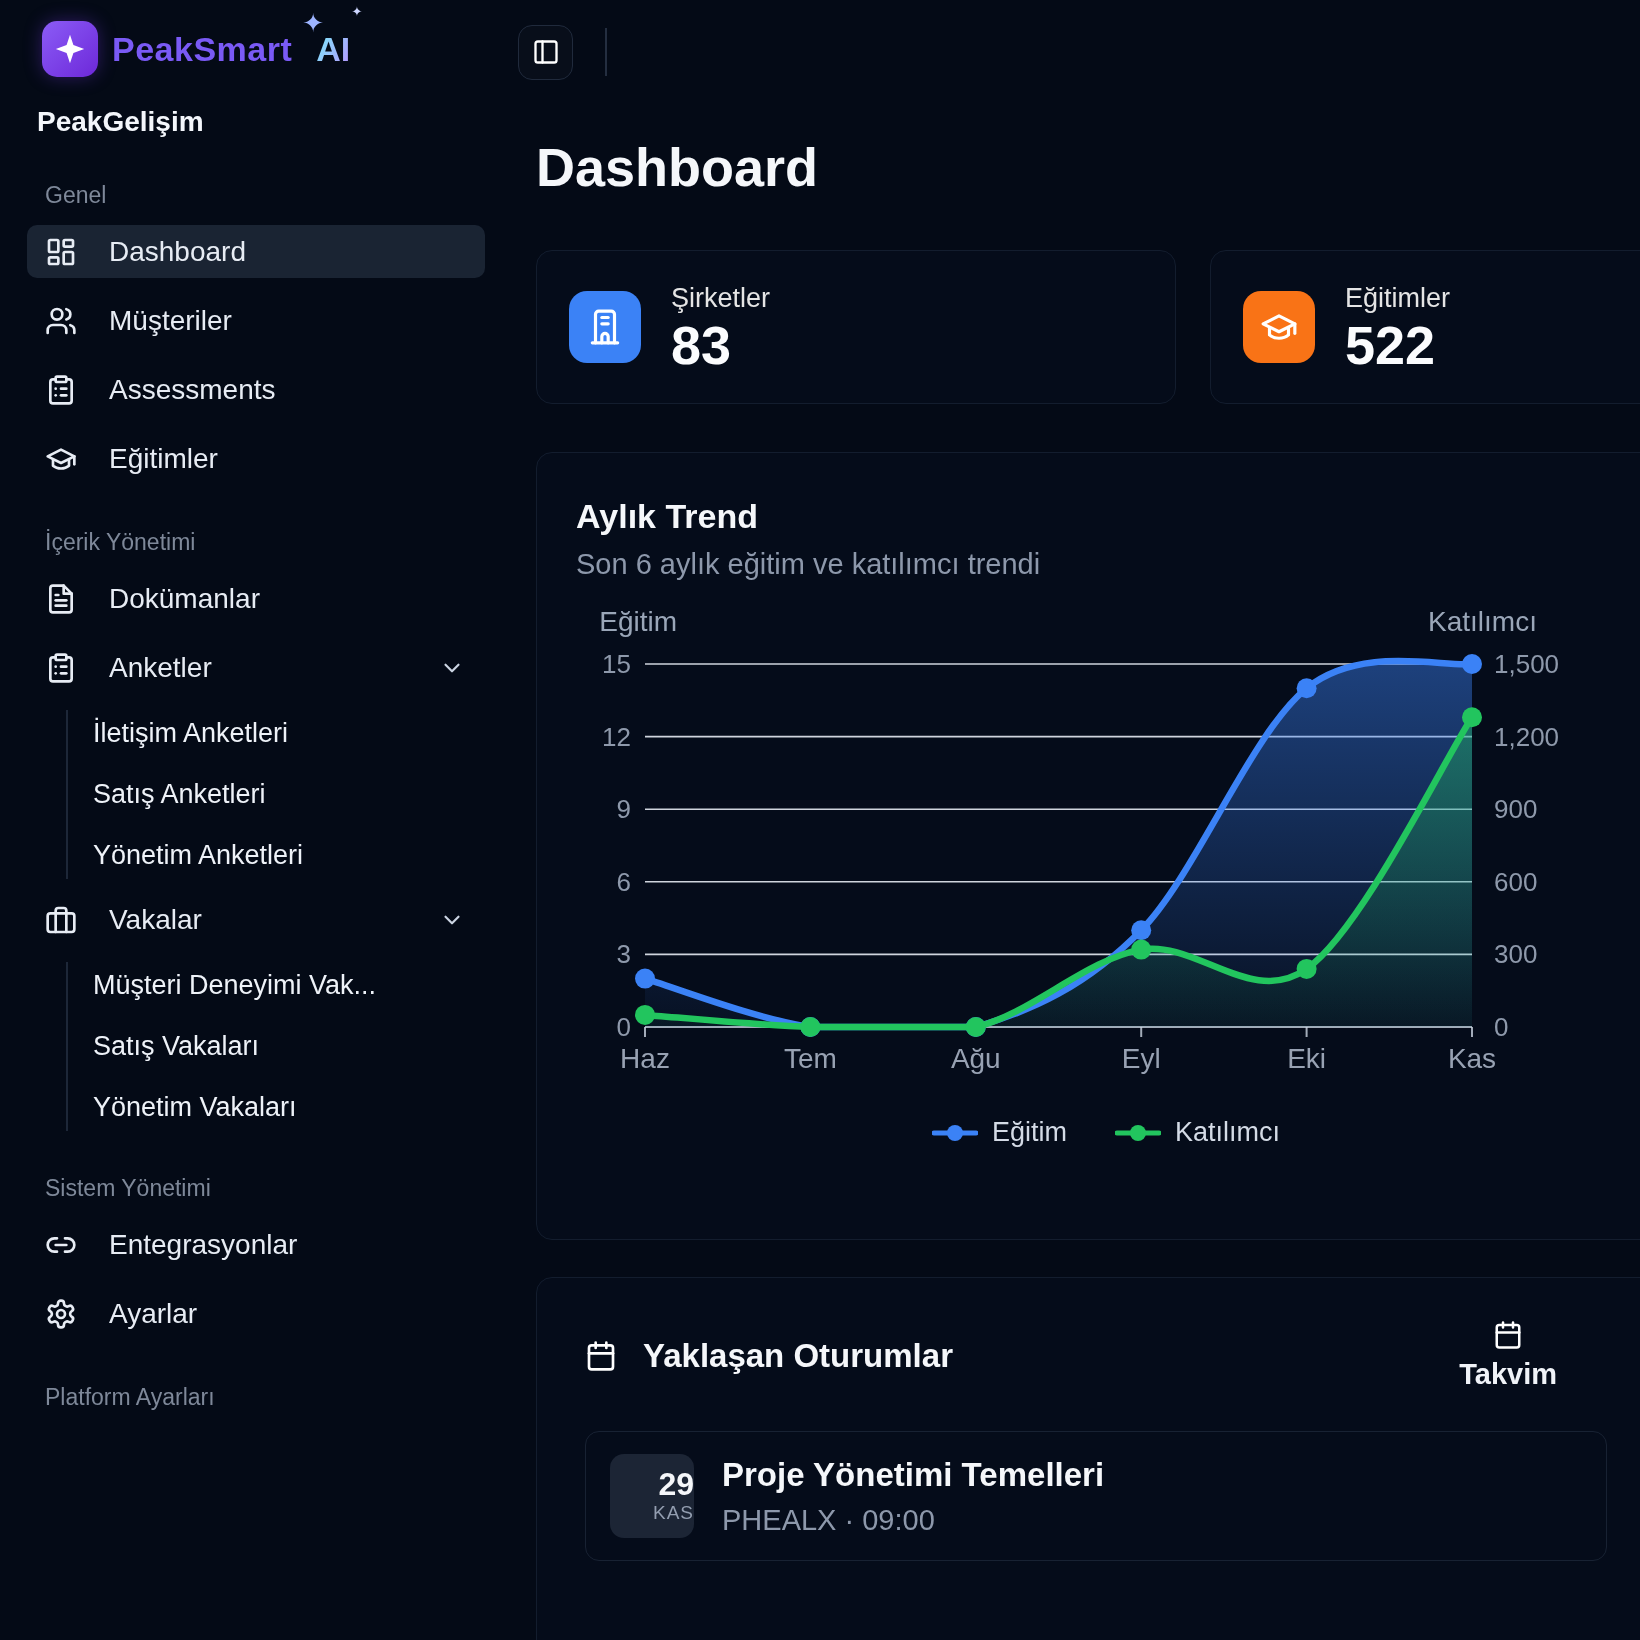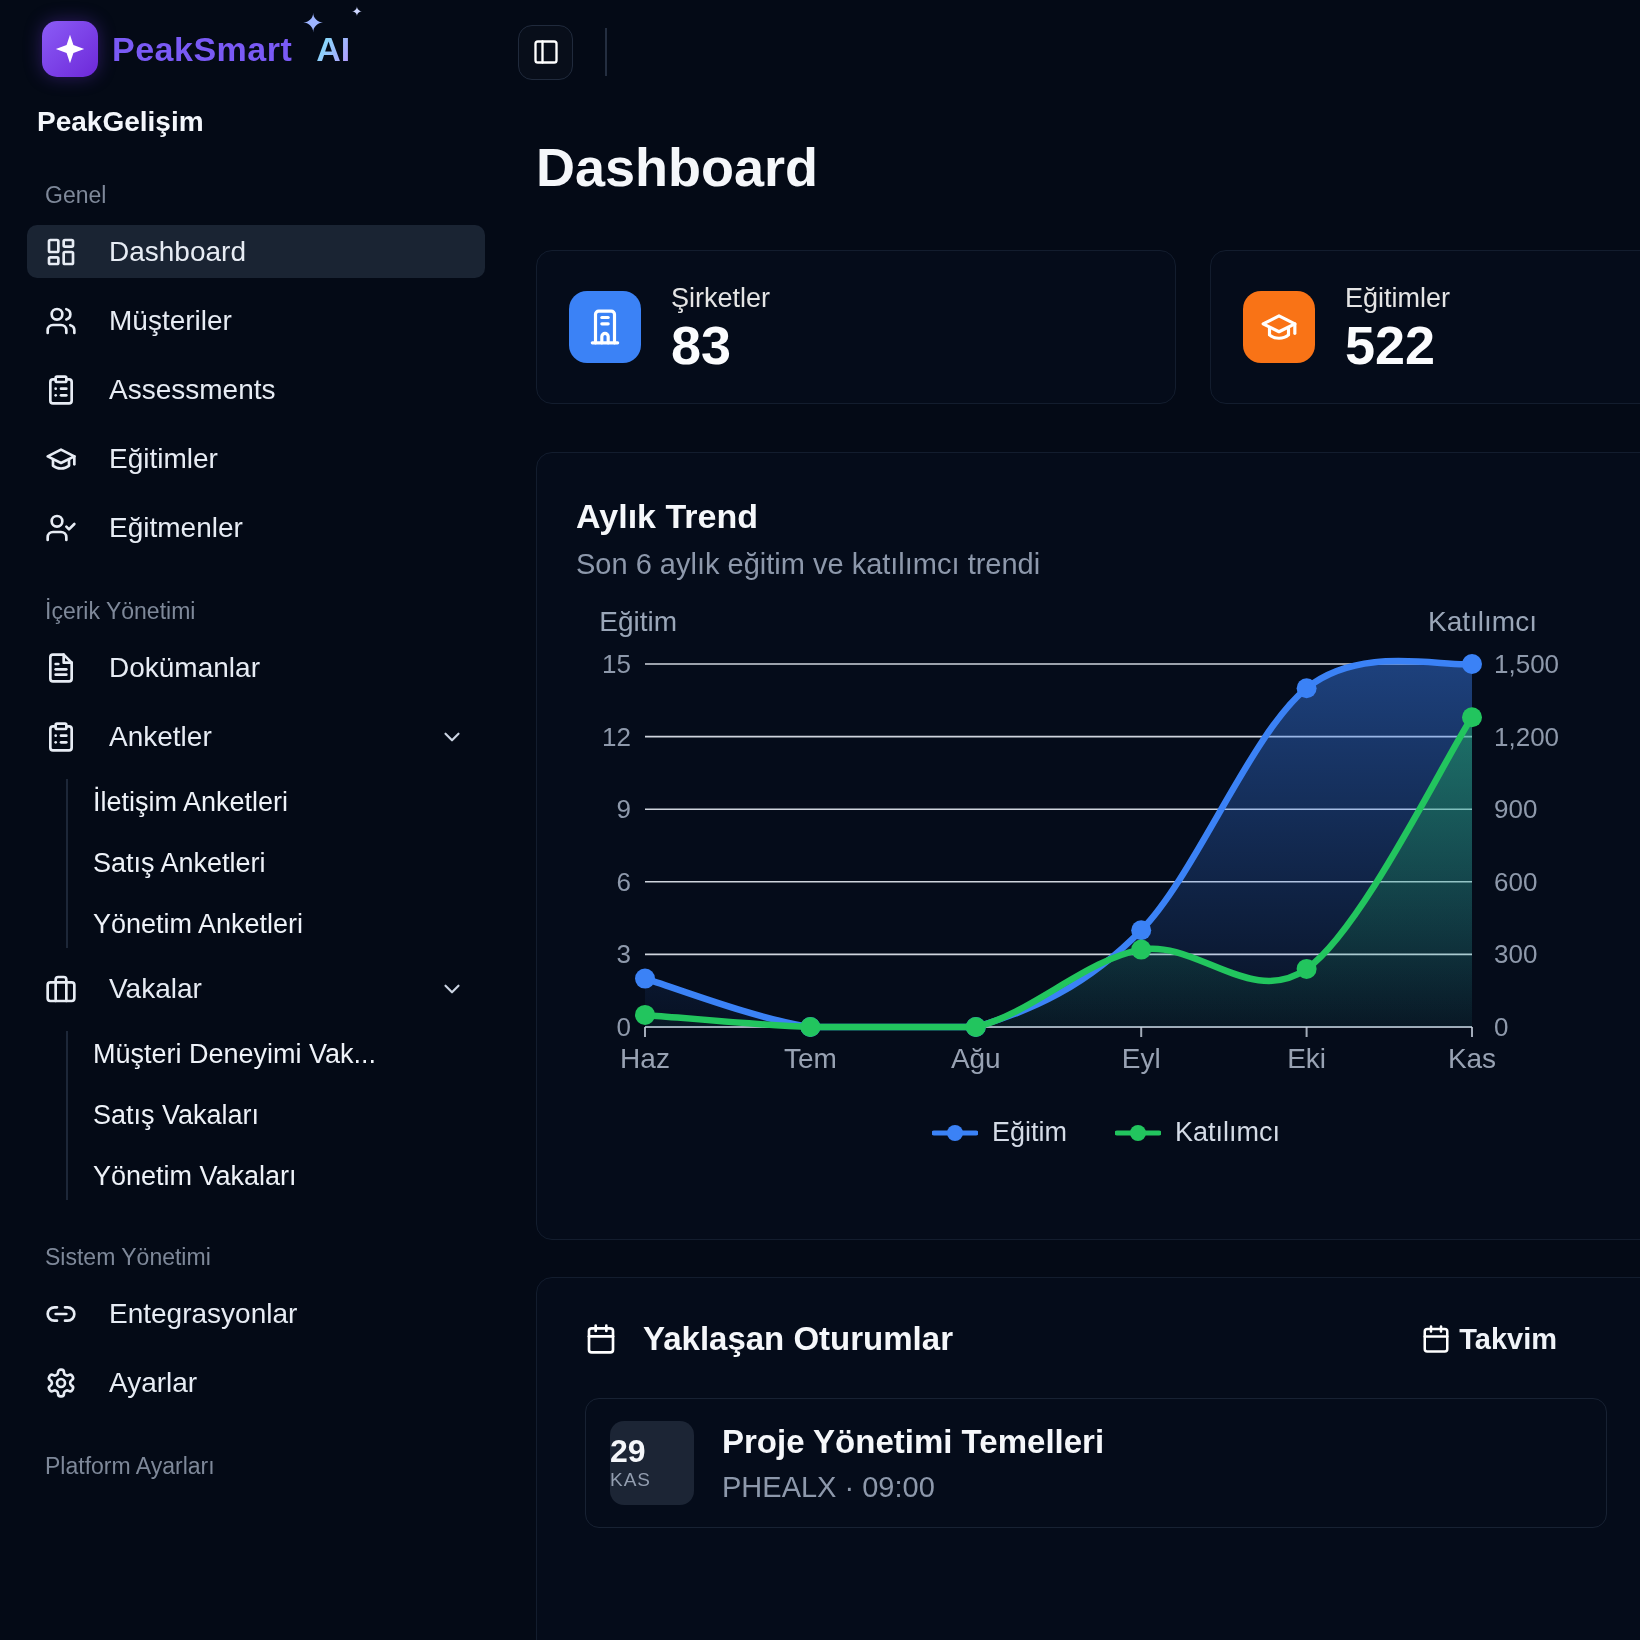--- a/index.html
+++ b/index.html
@@ -94,32 +94,32 @@
     width:1120px; height:560px; margin-top:37px;
     border:1px solid #131d2e; border-radius:16px; background:#050c1a;
     padding:42px 48px 0 48px;
   }
   .sessions-header { display:flex; align-items:center; }
   .sessions-title-wrap { display:flex; align-items:center; gap:26px; }
   .sessions-title-wrap svg { width:32px; height:32px; stroke:#fff; }
   .sessions-title { font-size:33px; font-weight:bold; color:#f5f7fa;text-align:center; }
   .calendar-btn {
     margin-left:auto; margin-right:50px; display:flex; align-items:center; gap:8px;
-    cursor:pointer; background:none; border:none; color:#f0f3f8;
+    cursor:pointer; background:none; border:none; color:#f0f3f8;flex-direction:column;
   }
   .calendar-btn svg { width:30px; height:30px; stroke:#fff; }
   .calendar-btn span { font-size:29px; font-weight:bold; }
   .session-item {
     margin-top:40px; border:1px solid #18223300; border:1px solid #182233;
     border-radius:14px; padding:22px 24px; display:flex; align-items:center; gap:28px;
     cursor:pointer;
   }
   .date-badge {
     width:84px; height:84px; border-radius:14px; background:#1c2535;
-    display:flex; flex-direction:column; align-items:flex-start; justify-content:center; gap:2px;
+    display:flex; flex-direction:column; align-items:flex-end; justify-content:center; gap:2px;
   }
   .date-day { font-size:32px; font-weight:bold; color:#f5f7fa; line-height:1; }
   .date-month { font-size:19px; color:#939eb0; letter-spacing:1px; }
   .session-title { font-size:33px; font-weight:bold; color:#f5f7fa; }
   .session-meta { font-size:29px; color:#8d98ab; margin-top:10px; }
 </style>
 </head>
 <body>
 
 <aside class="sidebar">
@@ -173,30 +173,20 @@
         </li>
         <li class="nav-item">
           <span class="icon">
             <svg class="line-ic " viewBox="0 0 24 24">
               <path d="M22 10 12 5 2 10l10 5 10-5z"></path>
               <path d="M22 10v6"></path>
               <path d="M6 12.5V17c3.2 2.8 8.8 2.8 12 0v-4.5"></path>
             </svg>
           </span>
           <span>Eğitimler</span>
-        </li>
-        <li class="nav-item">
-          <span class="icon">
-            <svg class="line-ic " viewBox="0 0 24 24">
-              <path d="M16 21v-2a4 4 0 0 0-4-4H6a4 4 0 0 0-4 4v2"></path>
-              <circle cx="9" cy="7" r="4"></circle>
-              <path d="m16 11 2 2 4-4"></path>
-            </svg>
-          </span>
-          <span>Eğitmenler</span>
         </li>
       </ul>
       <div class="nav-section-label">İçerik Yönetimi</div>
       <ul class="nav-list">
         <li class="nav-item">
           <span class="icon">
             <svg class="line-ic " viewBox="0 0 24 24">
               <path d="M14 2H6a2 2 0 0 0-2 2v16a2 2 0 0 0 2 2h12a2 2 0 0 0 2-2V8z"></path>
               <path d="M14 2v6h6"></path>
               <path d="M16 13H8"></path>

